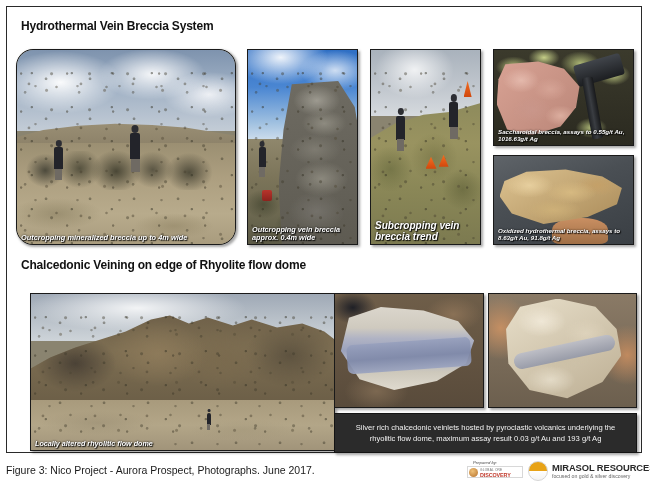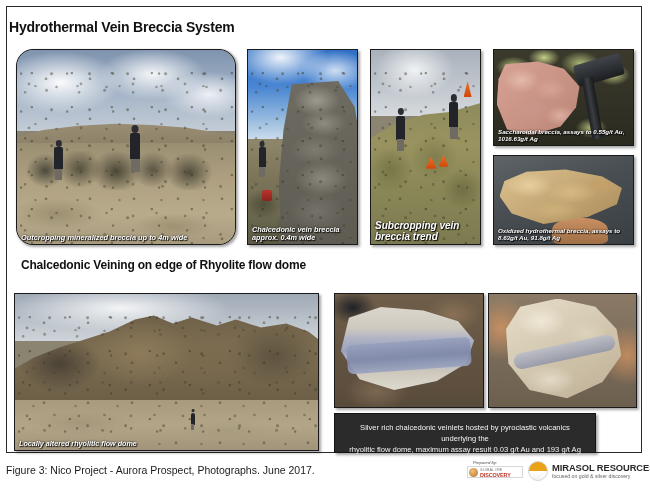--- a/index.html
+++ b/index.html
@@ -29,23 +29,23 @@
 
   
   .section-title {
     position: absolute;
     font-weight: bold;
     color: #111111;
     letter-spacing: -0.2px;
     white-space: nowrap;
   }
   #title-top {
-    left: 2px;
+    left: 14px;
     top: 12px;
-    font-size: 14px;
+    font-size: 12px;
   }
   #title-bottom {
     left: 14px;
     top: 251px;
     font-size: 12px;
   }
 
   
   .photo {
     position: absolute;
@@ -323,21 +323,21 @@
     border-radius: 8px;
     transform: rotate(-12deg);
     opacity: .85;
   }
 
   
   #veinlet-caption-bar {
     position: absolute;
     left: 327px;
     top: 406px;
-    width: 262px;
+    width: 303px;
     height: 40px;
     background: #2b2b2b;
     border: 1px solid #141414;
     box-sizing: border-box;
     color: #f2f2f2;
     font-size: 7.6px;
     line-height: 1.45;
     text-align: center;
     padding: 8px 10px 0 10px;
     box-shadow: 1.5px 1.5px 2.5px rgba(0,0,0,0.35);
@@ -433,21 +433,21 @@
   <div class="photo" style="left:240px; top:42px; width:111px; height:196px;">
     <div class="scene">
       <div class="sky-blue"></div>
       <div class="backslope-dark"></div>
       <div class="pinnacle"></div>
       <div class="speckle"></div>
       <div class="person head legs" style="left:10%; top:50%; width:7px; height:20px;"></div>
       <div class="redpack" style="left:13%; top:72%; width:10px; height:11px;"></div>
     </div>
     <div class="cap" style="font-size:7.3px;">
-      <span class="line">Chalcedonic vein breccia</span>
+      <span class="line">Outcropping vein breccia</span>
       <span class="line">approx. 0.4m wide</span>
     </div>
   </div>
 
   <div class="photo" style="left:363px; top:42px; width:111px; height:196px;">
     <div class="scene">
       <div class="sky-grey"></div>
       <div class="slope-green"></div>
       <div class="speckle"></div>
       <div class="person head legs" style="left:23%; top:34%; width:9px; height:24px;"></div>
@@ -484,21 +484,21 @@
       <div class="oxrock"></div>
     </div>
     <div class="cap" style="font-size:6.2px;">
       <span class="line">Oxidized hydrothermal breccia,</span>
       <span class="line">assays to 8.63g/t Au, 91.8g/t Ag</span>
     </div>
   </div>
 
   <div class="section-title" id="title-bottom">Chalcedonic Veining on edge of Rhyolite flow dome</div>
 
-  <div class="photo" style="left:7px; top:286px; width:305px; height:158px;">
+  <div class="photo" style="left:23px; top:286px; width:305px; height:158px;">
     <div class="scene">
       <div class="dome-sky"></div>
       <div class="dome-hill"></div>
       <div class="dome-flat"></div>
       <div class="speckle"></div>
       <div class="person head legs" style="left:58%; top:76%; width:4px; height:12px;"></div>
     </div>
     <div class="cap" style="font-size:7.2px;">Locally altered rhyolitic flow dome</div>
   </div>
 

